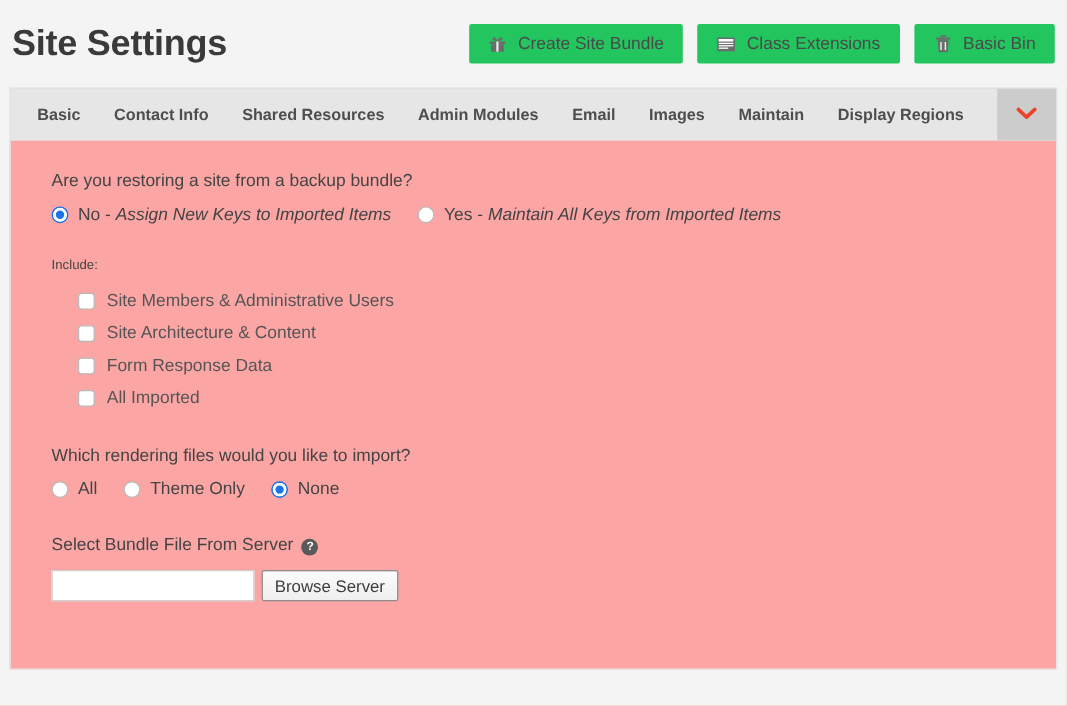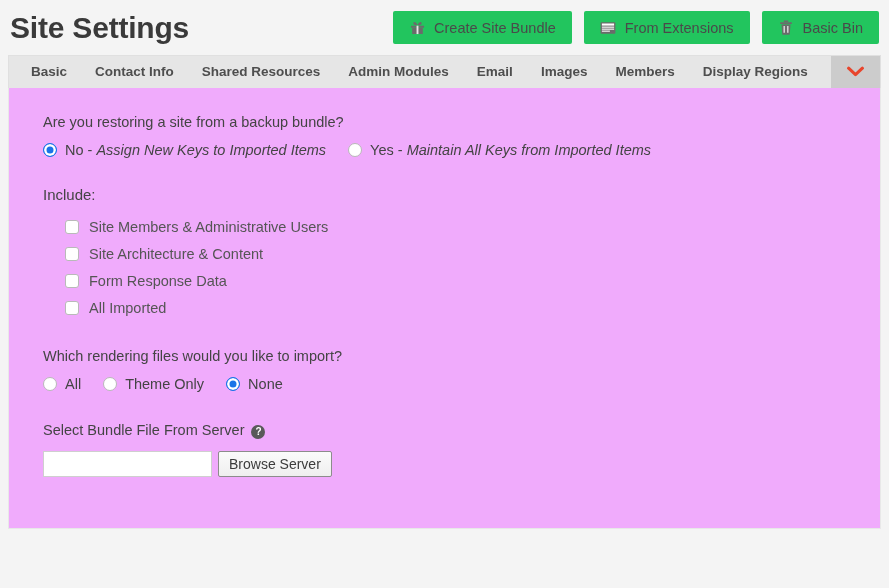--- a/index.html
+++ b/index.html
@@ -10,21 +10,21 @@
     width: 889px; height: 588px;
     background: #f4f4f4;
     font-family: "Liberation Sans", sans-serif;
     color: #444;
     overflow: hidden;
   }
 
   
   .page-header {
     position: relative;
-    height: 55px;
+    height: 73px;
     padding: 0 8px 0 8px;
     display: flex;
     align-items: center;
     justify-content: space-between;
     background: #f4f4f4;
   }
   .page-title {
     font-size: 30px;
     font-weight: bold;
     color: #3a3a3a;
@@ -53,21 +53,21 @@
     color: #4a4a4a;
     cursor: pointer;
     white-space: nowrap;
   }
   .hdr-btn .ico { display: inline-flex; align-items: center; justify-content: center; width: 16px; height: 16px; }
 
   
   .tabs-wrap {
     position: relative;
     margin: 0 8px;
-    height: 33px;
+    height: 44px;
     background: #e6e6e6;
     display: flex;
     align-items: stretch;
     border: 1px solid #e0e0e0;
     border-bottom: none;
   }
   .tabs {
     display: flex;
     align-items: center;
     flex: 1;
@@ -89,21 +89,21 @@
     display: flex;
     align-items: center;
     justify-content: center;
     cursor: pointer;
     flex: 0 0 49px;
   }
 
   
   .panel {
     margin: 0 8px;
-    background: #f0abfc;
+    background: #fca5a5;
     border: 1px solid #e8e8e8;
     border-top: none;
     height: 441px;
     padding: 26px 28px 0 34px;
     overflow: hidden;
   }
 
   .q-label {
     font-size: 14.5px;
     color: #444;
@@ -134,21 +134,21 @@
     position: relative;
   }
   .radio.checked {
     border: 1px solid #1a73e8;
     background: #1a73e8;
     box-shadow: inset 0 0 0 2.5px #ffffff;
   }
   .radio-label .em { font-style: italic; }
 
   .section-label {
-    font-size: 15px;
+    font-size: 11px;
     color: #444;
     margin: 28px 0 16px 0;
   }
 
   
   .check-list { margin: 0 0 0 22px; }
   .check-row {
     display: flex;
     align-items: center;
     margin-bottom: 11px;
@@ -243,21 +243,21 @@
     <button class="hdr-btn">
       <span class="ico">
         <svg width="16" height="14" viewBox="0 0 16 14">
           <rect x="0.6" y="1.2" width="14.8" height="11.6" rx="1" fill="#6b6b6b"></rect>
           <rect x="1.9" y="2.5" width="12.2" height="2.1" fill="#ffffff"></rect>
           <rect x="1.9" y="5.6" width="12.2" height="1.1" fill="#ffffff"></rect>
           <rect x="1.9" y="7.6" width="12.2" height="1.1" fill="#ffffff"></rect>
           <rect x="1.9" y="9.6" width="8" height="1.1" fill="#ffffff"></rect>
         </svg>
       </span>
-      <span>From Extensions</span>
+      <span>Class Extensions</span>
     </button>
 
     <button class="hdr-btn">
       <span class="ico">
         <svg width="14" height="15" viewBox="0 0 14 16" fill="#6b6b6b">
           <rect x="4.6" y="0.4" width="4.8" height="1.6" rx="0.3"></rect>
           <rect x="0.8" y="2.3" width="12.4" height="2" rx="0.3"></rect>
           <path d="M2.2 4.9h9.6l-0.8 10.2a0.6 0.6 0 0 1-0.6 0.5H3.6a0.6 0.6 0 0 1-0.6-0.5z"></path>
           <rect x="4.4" y="6.4" width="1.3" height="7.2" fill="#ffffff" opacity="0.9"></rect>
           <rect x="8.3" y="6.4" width="1.3" height="7.2" fill="#ffffff" opacity="0.9"></rect>
@@ -270,21 +270,21 @@
 </div>
 
 <div class="tabs-wrap">
   <div class="tabs">
     <div class="tab">Basic</div>
     <div class="tab">Contact Info</div>
     <div class="tab">Shared Resources</div>
     <div class="tab">Admin Modules</div>
     <div class="tab">Email</div>
     <div class="tab">Images</div>
-    <div class="tab">Members</div>
+    <div class="tab">Maintain</div>
     <div class="tab">Display Regions</div>
   </div>
   <div class="tab-more">
     <span>
       <svg width="17" height="11" viewBox="0 0 17 11">
         <path d="M1.6 2.2 L8.5 8.6 L15.4 2.2" stroke="#e8452c" stroke-width="3.1" fill="none" stroke-linecap="round" stroke-linejoin="round"></path>
       </svg>
     </span>
   </div>
 </div>

